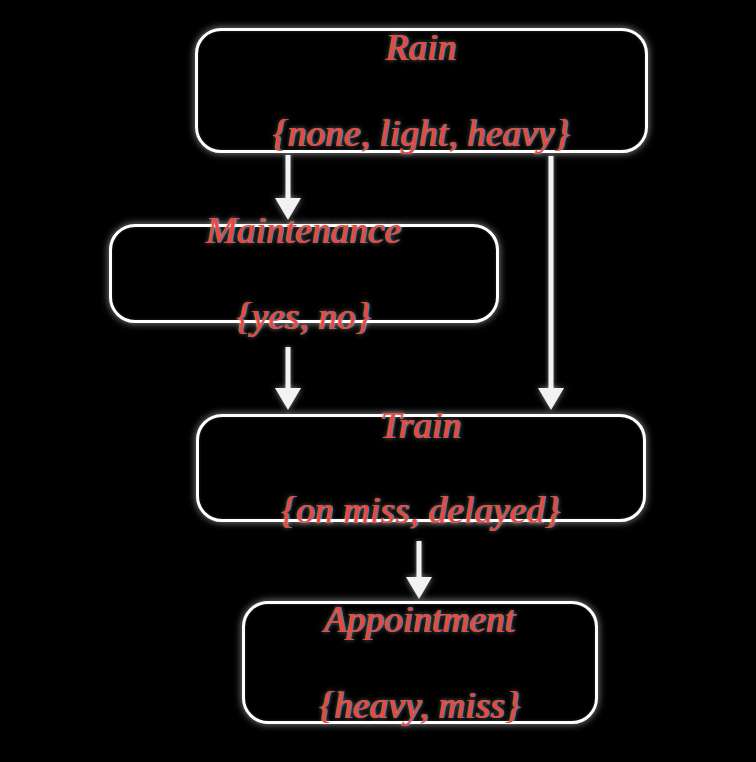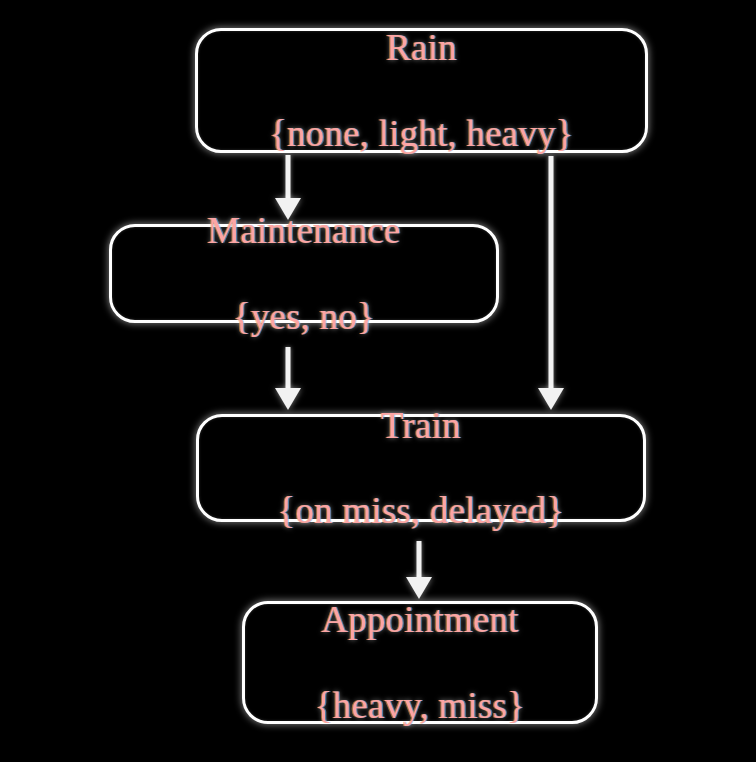--- a/index.html
+++ b/index.html
@@ -24,21 +24,22 @@
     border-radius: 26px;
     display: flex;
     flex-direction: column;
     align-items: center;
     justify-content: center;
     box-shadow: 0 0 7px 1px rgba(255,255,255,0.45),
                 inset 0 0 3px rgba(255,255,255,0.18);
   }
 
   .node-label {
-    color: #fca5a5;
+    font-style: italic;
+    color: #ef4444;
     text-align: center;
     line-height: 1.12;
     letter-spacing: 0.2px;
     white-space: nowrap;
     text-shadow:
       -1.1px 0 0 rgba(255,168,86,0.55),
        1.1px 0 0 rgba(120,190,255,0.55),
        0 0 5px rgba(255,255,255,0.5);
   }
 

